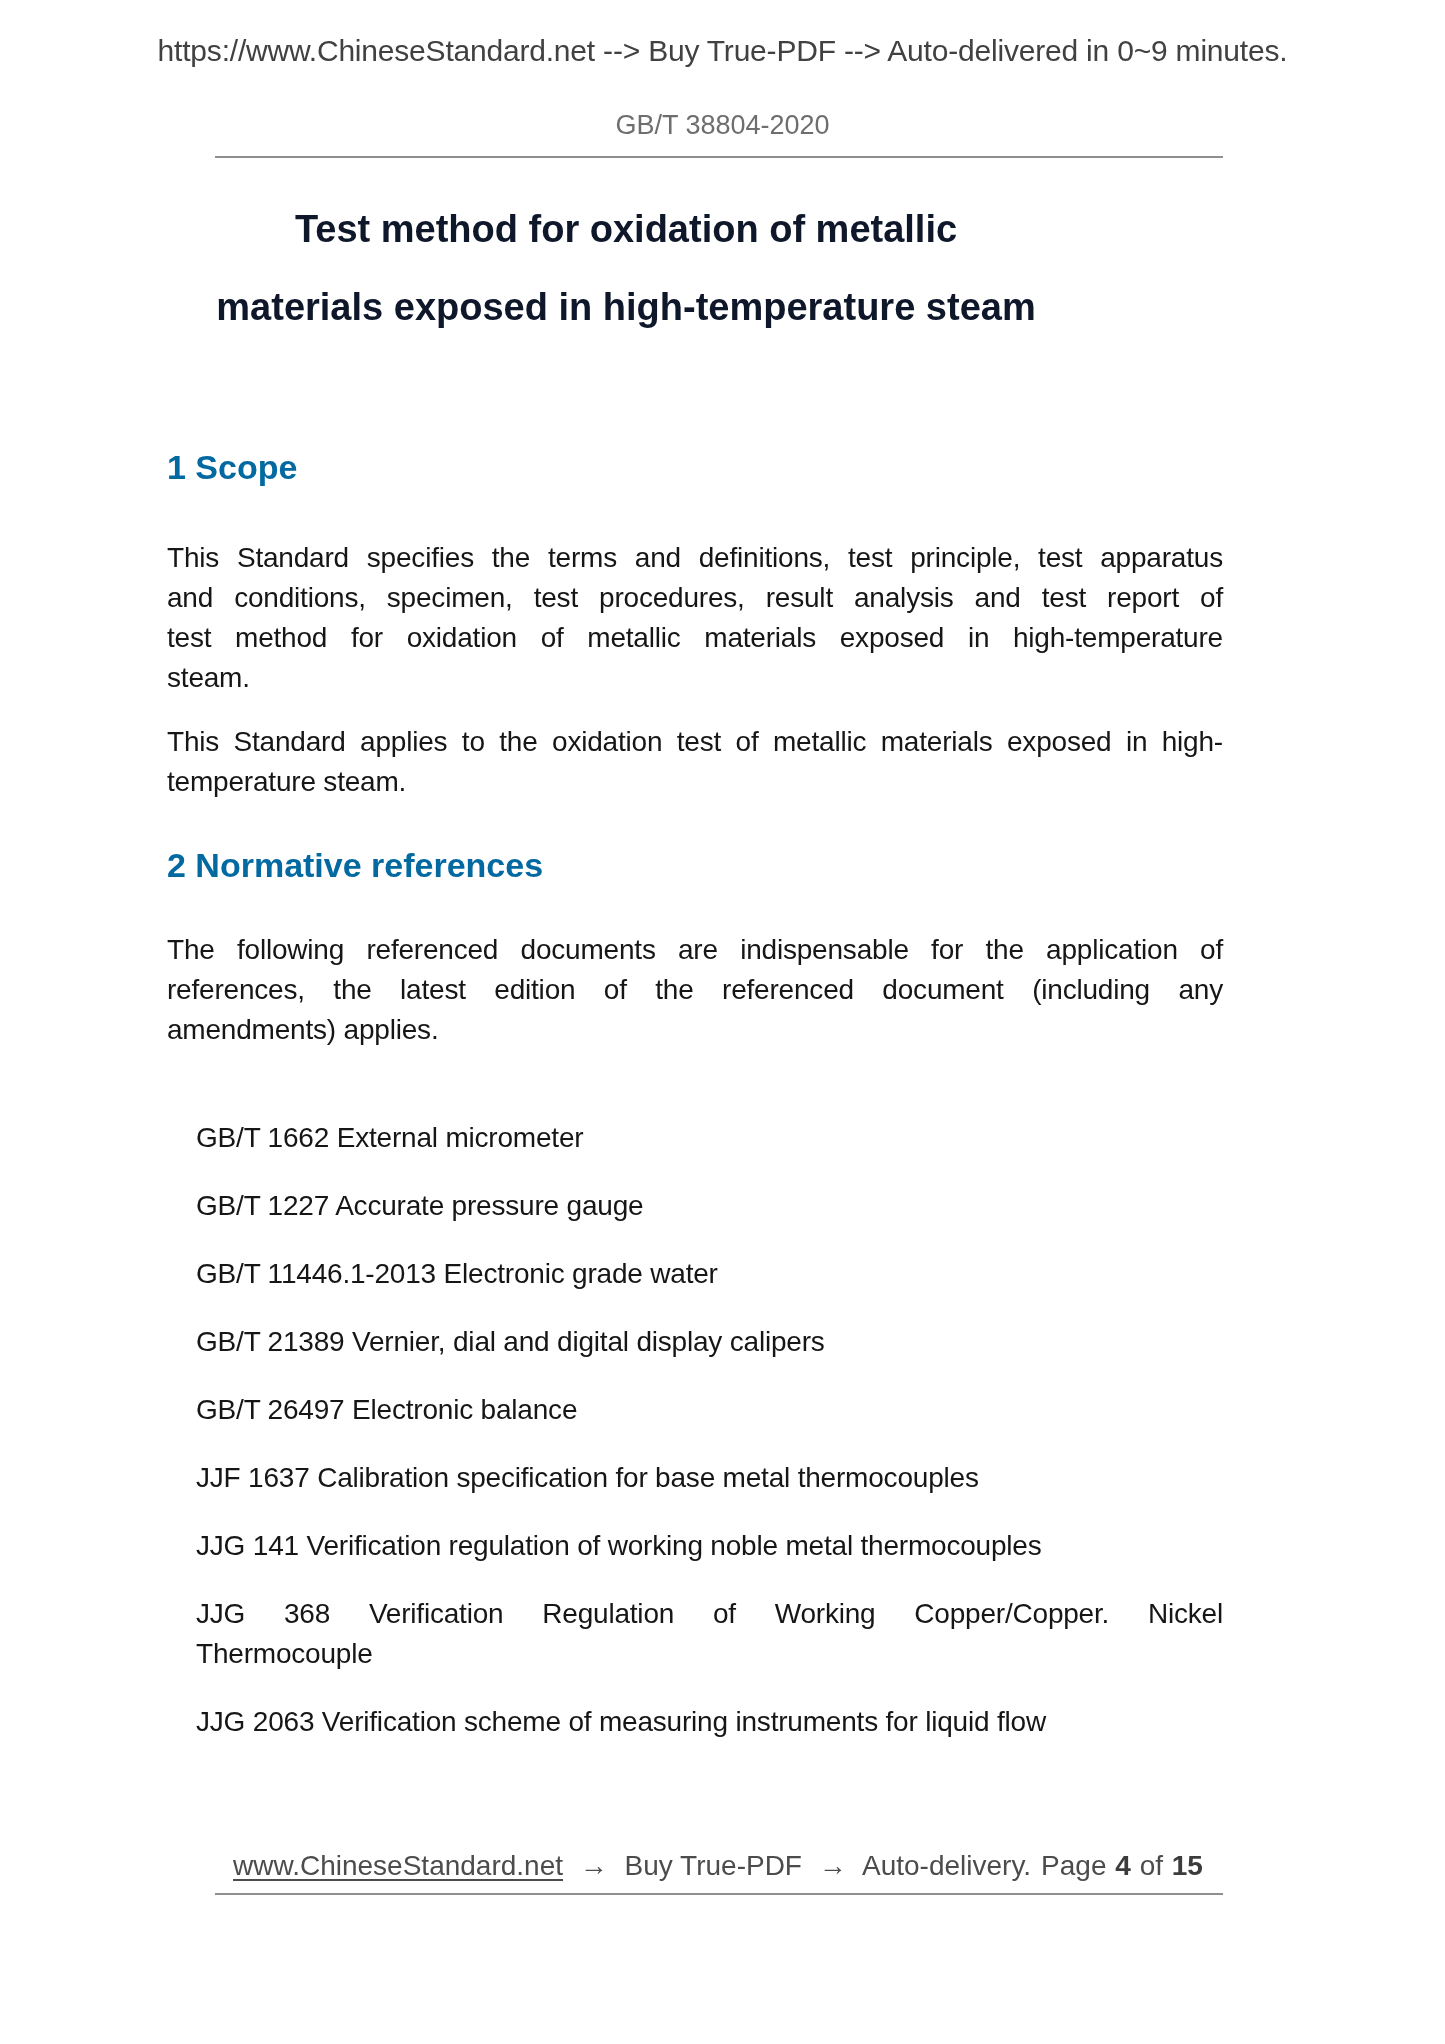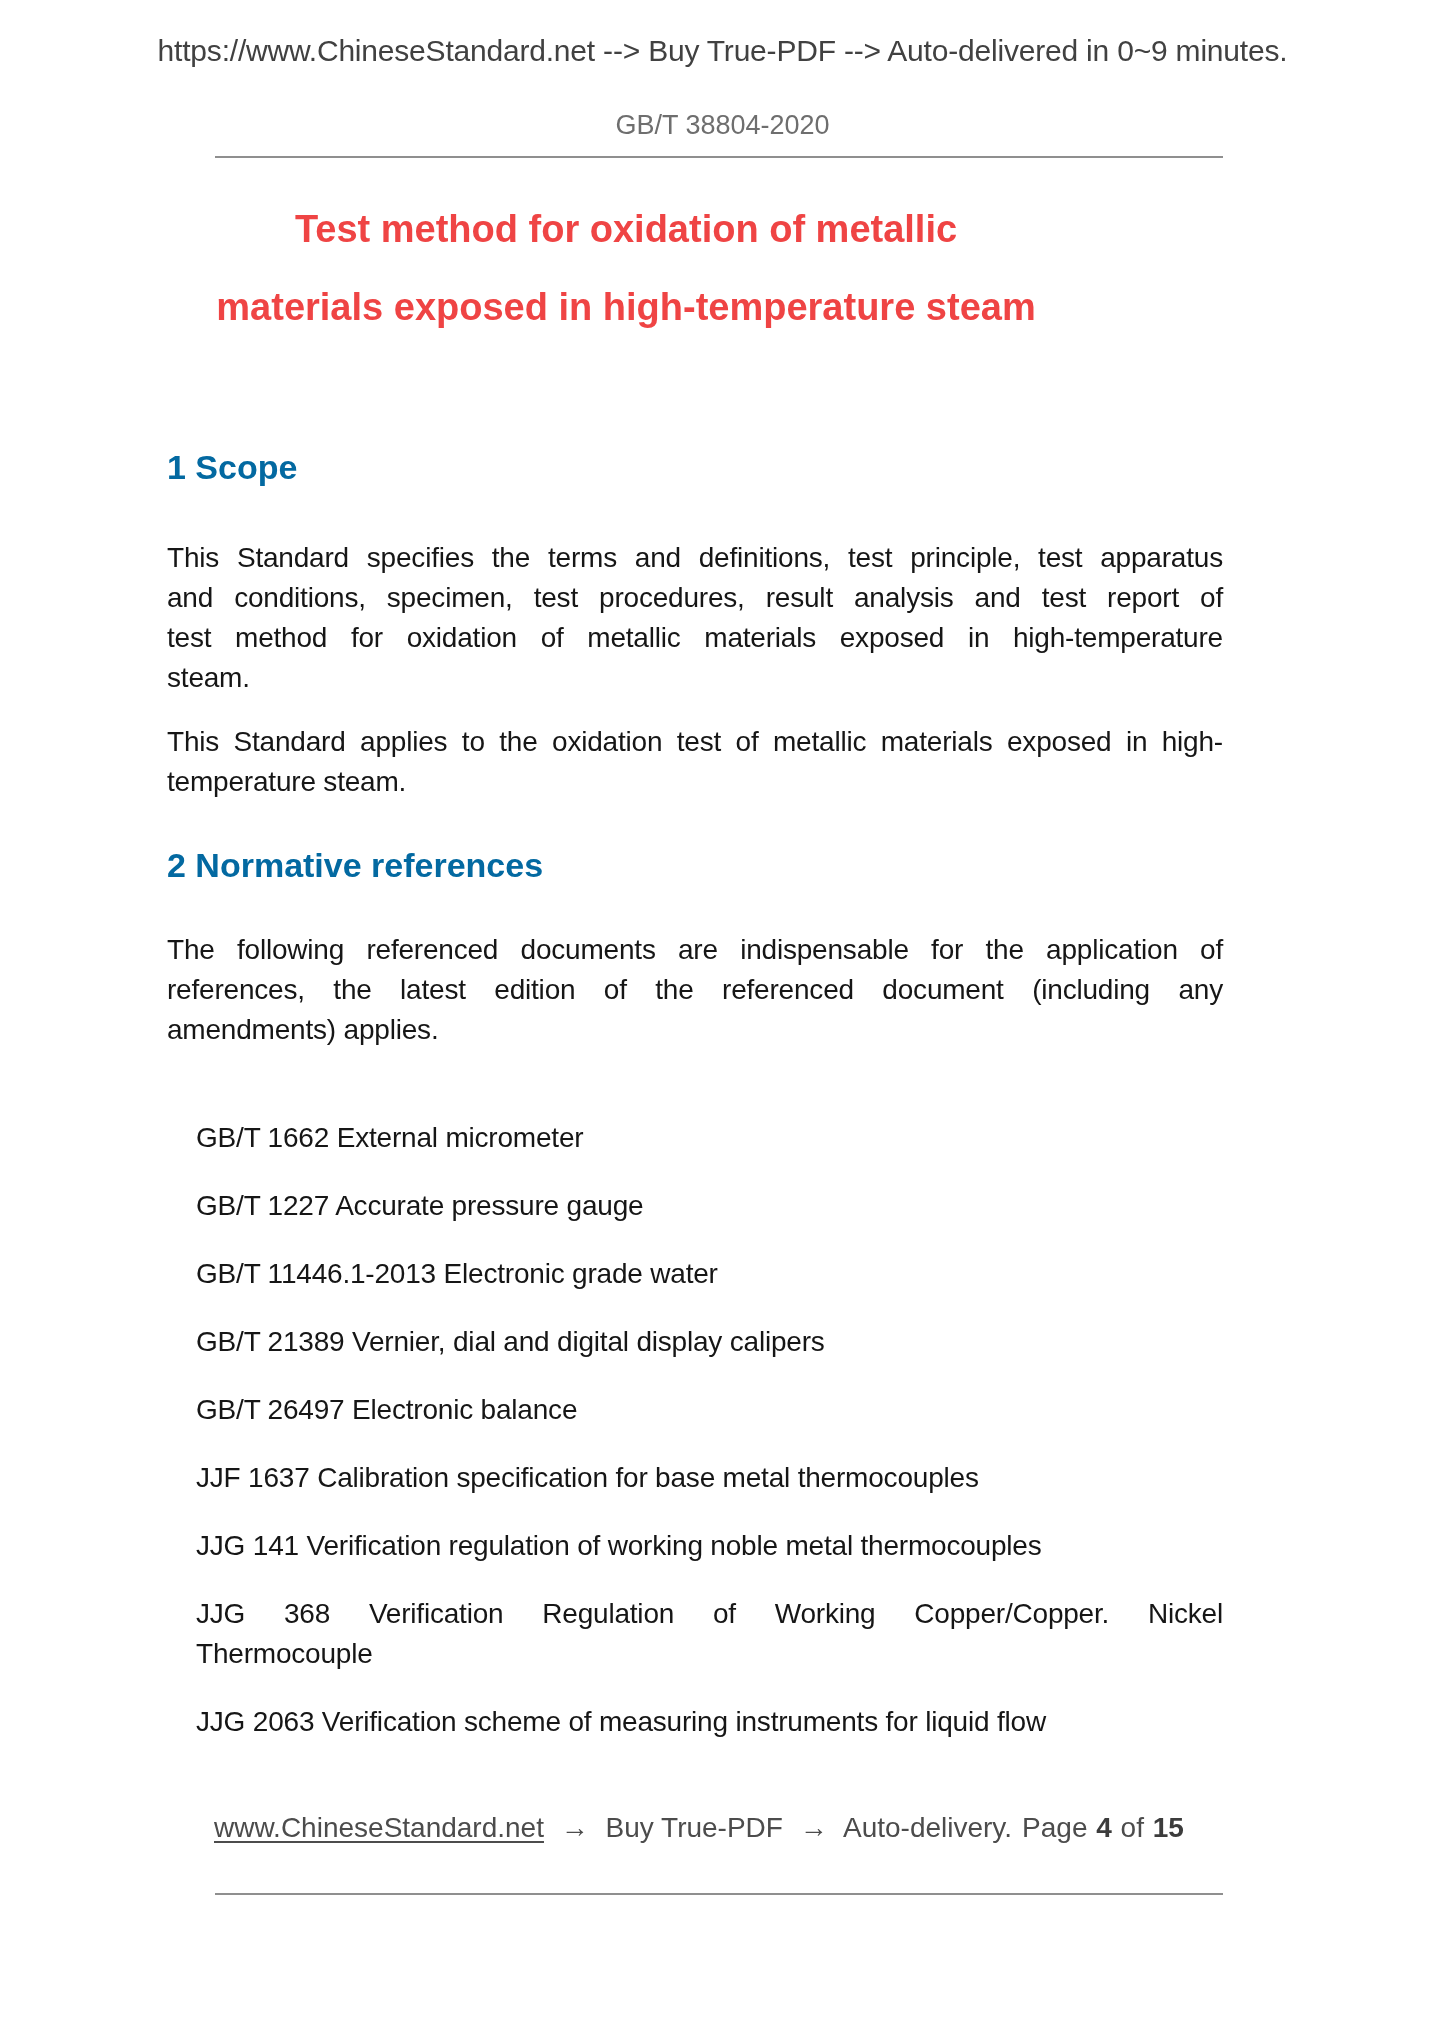--- a/index.html
+++ b/index.html
@@ -8,35 +8,35 @@
     font-family:"Liberation Sans", sans-serif;color:#161616;overflow:hidden;
   }
   .abs{position:absolute;}
   .center-line{left:0;width:1445px;text-align:center;}
   .hdr-url{top:34px;font-size:30px;color:#414141;letter-spacing:-0.2px;}
   .doc-code{top:110px;font-size:27px;color:#6e6e6e;}
   .rule{left:215px;width:1008px;height:0;border-top:2px solid #8f8f8f;}
   .rule-top{top:156px;}
   .rule-bottom{top:1893px;}
   .doc-title{top:190px;left:0;width:1252px;text-align:center;
-    font-size:38px;font-weight:bold;color:#ef4444;line-height:78px;}
+    font-size:38px;font-weight:bold;color:#0f172a;line-height:78px;}
   .sec-heading{left:167px;font-size:34px;font-weight:bold;color:#0369a1;}
   .h-scope{top:448px;}
   .h-normative{top:846px;}
   .para{left:167px;width:1056px;font-size:28px;line-height:40px;letter-spacing:-0.2px;color:#161616;}
   .para-1{top:538px;}
   .para-2{top:722px;}
   .para-3{top:930px;}
   .ref{left:196px;width:1027px;font-size:28px;line-height:40px;letter-spacing:-0.2px;color:#161616;}
   .ref-0{top:1118px;} .ref-1{top:1186px;} .ref-2{top:1254px;}
   .ref-3{top:1322px;} .ref-4{top:1390px;} .ref-5{top:1458px;}
   .ref-6{top:1526px;} .ref-7{top:1594px;} .ref-8{top:1702px;}
   .jline{text-align:justify;text-align-last:justify;}
   .jline.last{text-align-last:left;}
-  .footer{left:214px;top:1812px;width:1008px;display:flex;justify-content:flex-start;
+  .footer{left:214px;top:1850px;width:1008px;display:flex;justify-content:center;
     align-items:baseline;font-size:28px;color:#4c4c4c;}
   .f-left span{margin-right:9px;}
   .f-link{text-decoration:underline;text-underline-offset:4px;color:#4c4c4c;}
   .f-arrow{font-size:28px;color:#4c4c4c;}
   .f-right span{margin-left:1px;}
   .f-right .pgnum{font-weight:bold;color:#3c3c3c;}
 </style>
 </head>
 <body>
 

